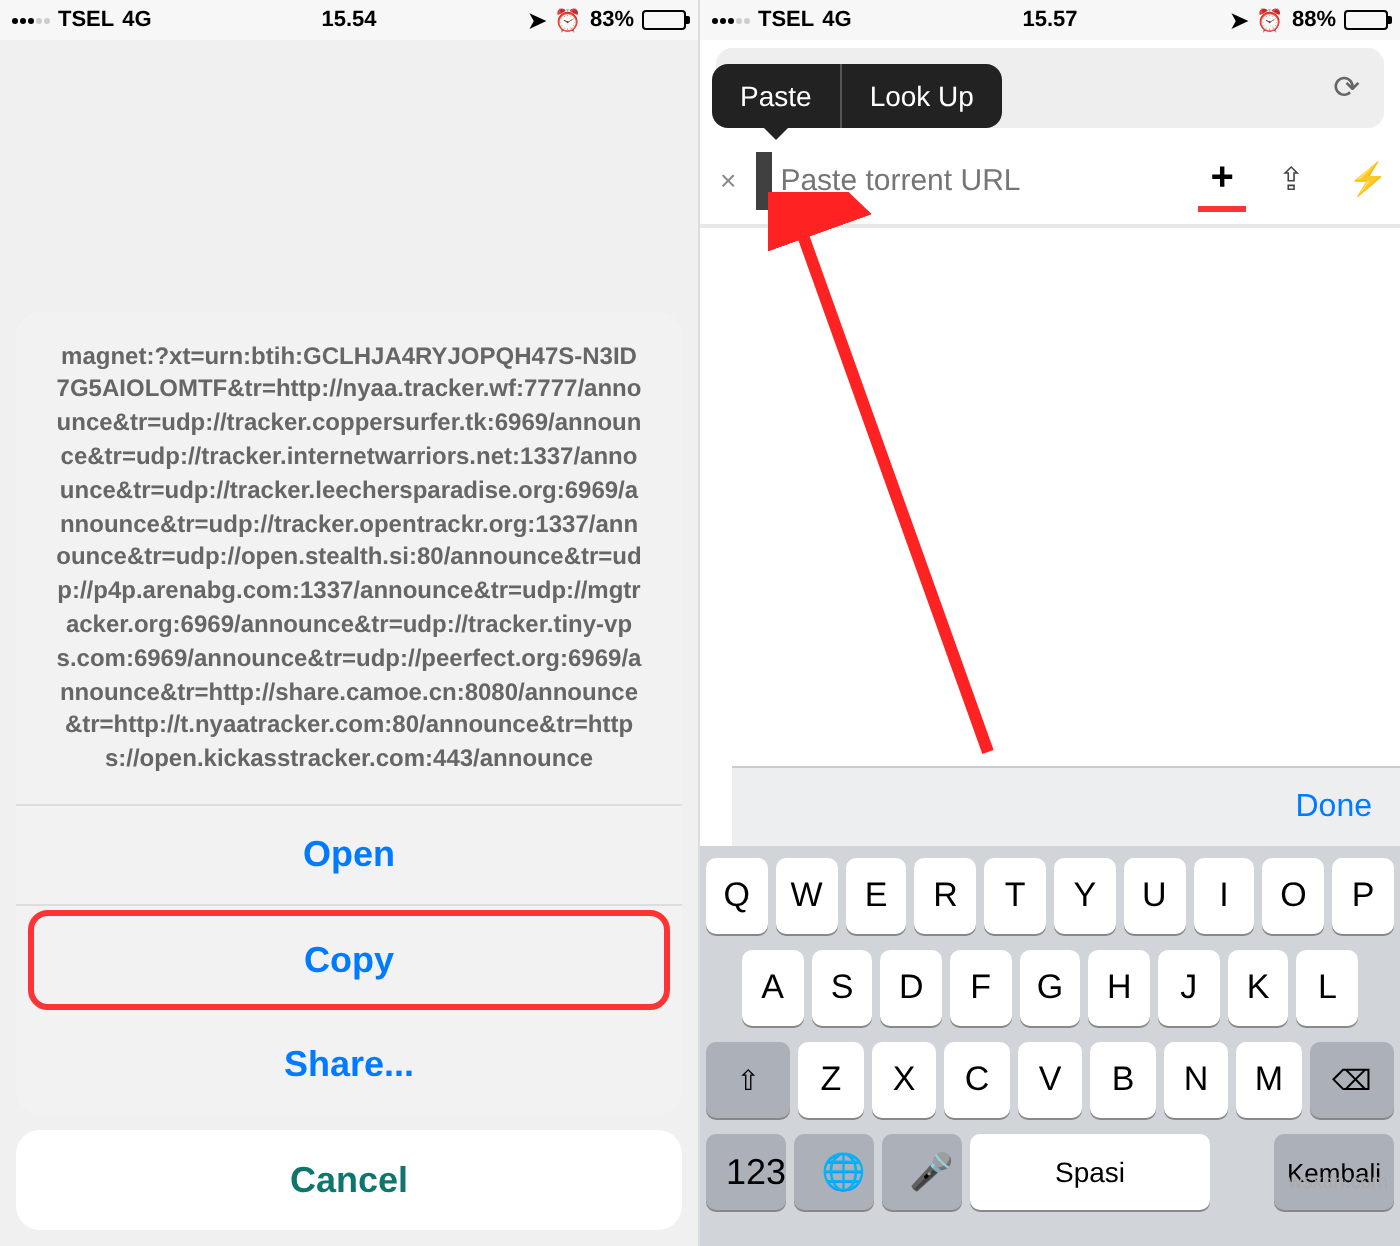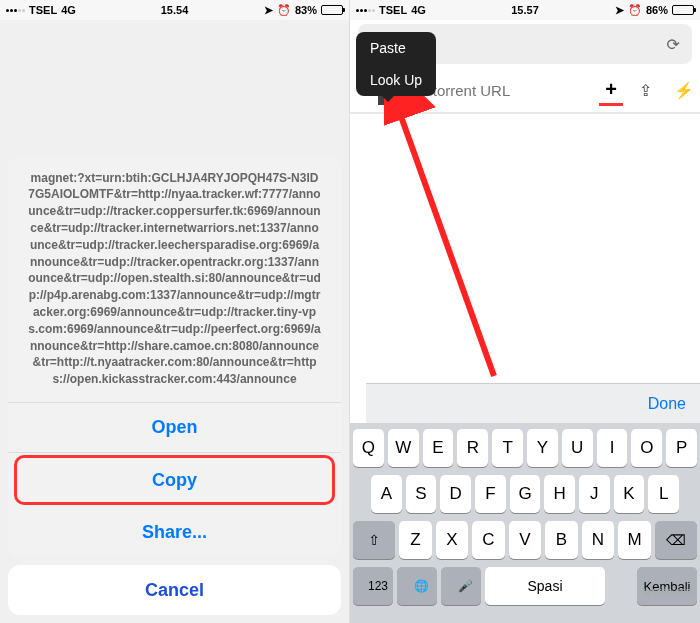--- a/index.html
+++ b/index.html
@@ -19,28 +19,28 @@
     .battery-fill { height: 100%; background: #ffcc00; }
 
     
     .sheet-backdrop { position: absolute; top: 20px; left: 0; right: 0; bottom: 0; background: rgba(180,180,180,0.2); display: flex; flex-direction: column; justify-content: flex-end; padding: 8px; }
     .action-sheet { background: #f2f2f2; border-radius: 12px; overflow: hidden; font-weight: bold; }
     .sheet-message { padding: 14px 20px; font-size: 12px; color: #666; text-align: center; line-height: 1.4; word-break: break-all; border-bottom: 1px solid #ddd; }
     .sheet-button { height: 50px; display: flex; align-items: center; justify-content: center; font-size: 18px; color: #007aff; border-bottom: 1px solid #ddd; cursor: pointer; }
     .sheet-button:last-child { border-bottom: none; }
     .sheet-button.highlighted { border: 3px solid #ff3333; border-radius: 10px; margin: 2px 6px; }
     .cancel-sheet { background: #fff; border-radius: 12px; margin-top: 8px; }
-    .cancel-button { height: 50px; display: flex; align-items: center; justify-content: center; font-size: 18px; color: #1d4ed8; font-weight: 600; cursor: pointer; }
+    .cancel-button { height: 50px; display: flex; align-items: center; justify-content: center; font-size: 18px; color: #0f766e; font-weight: 600; cursor: pointer; }
 
     
     .address-bar { height: 40px; margin: 4px 8px; background: #eee; border-radius: 8px; display: flex; align-items: center; padding: 0 12px; justify-content: space-between; }
     .url-text { font-size: 15px; color: #000; }
     .reload-icon { font-size: 16px; color: #666; }
 
-    .contextmenu { position: absolute; top: 32px; left: 6px; background: #222; border-radius: 8px; display: flex; overflow: visible; z-index: 10; flex-direction: column; }
+    .contextmenu { position: absolute; top: 32px; left: 6px; background: #222; border-radius: 8px; display: flex; overflow: visible; z-index: 10; }
     .contextmenu::after { content: ''; position: absolute; bottom: -6px; left: 26px; width: 0; height: 0; border-left: 6px solid transparent; border-right: 6px solid transparent; border-top: 6px solid #222; }
     .ctx-item { padding: 8px 14px; color: #fff; font-size: 14px; cursor: pointer; }
     .ctx-divider { width: 1px; background: #555; }
 
     .input-row { display: flex; align-items: center; padding: 6px 10px; gap: 10px; border-bottom: 2px solid #e8e8e8; }
     .clear-x { color: #888; font-size: 14px; cursor: pointer; }
     .url-input { flex: 1; border: none; outline: none; font-size: 15px; color: #999; padding: 6px 0; border-left: 8px solid #404040; padding-left: 4px; }
     .input-icon { font-size: 16px; color: #444; cursor: pointer; padding: 4px 6px; }
     .input-icon.plus { color: #000; font-size: 20px; font-weight: bold; border-bottom: 3px solid #ff3333; padding-bottom: 2px; }
 
@@ -50,21 +50,21 @@
     .kb-toolbar { position: absolute; bottom: 200px; left: 16px; right: 0; height: 40px; background: #eceef0; border-top: 1px solid #ccc; display: flex; justify-content: flex-end; align-items: center; padding: 0 14px; }
     .done-btn { color: #007aff; font-size: 16px; font-weight: 500; cursor: pointer; }
 
     .keyboard { position: absolute; bottom: 0; left: 0; right: 0; height: 200px; background: #d1d4d9; padding: 6px 3px; }
     .kb-row { display: flex; justify-content: center; gap: 4px; margin-bottom: 8px; }
     .key { background: #fff; border-radius: 5px; box-shadow: 0 1px 0 #888; height: 38px; display: flex; align-items: center; justify-content: center; font-size: 17px; flex: 1; cursor: pointer; min-width: 0; }
     .kb-row2 { padding: 0 18px; }
     .key-special { background: #acb1b9; color: #000; }
     .key-shift, .key-del { flex: 1.3; font-size: 14px; }
     .kb-row4 .key-space { flex: 4; font-size: 14px; }
-    .kb-row4 .key-123, .kb-row4 .key-globe, .kb-row4 .key-mic { flex: 1; font-size: 12px; padding-left: 10px; }
+    .kb-row4 .key-123, .kb-row4 .key-globe, .kb-row4 .key-mic { flex: 1; font-size: 18px; padding-left: 10px; }
     .kb-row4 .key-return { flex: 2; font-size: 13px; margin-left: 28px; }
 
     .watermark { position: absolute; bottom: 26px; right: 6px; font-size: 10px; color: #aaa; z-index: 20; }
   </style>
 </head>
 <body>
 
 <div class="phone phone-left">
   <div class="status-bar">
     <div class="status-left">
@@ -110,21 +110,21 @@
           <span class="dot off"></span>
           <span class="dot off"></span>
         </span>
       <span>TSEL</span>
       <span>4G</span>
     </div>
     <div class="status-center">15.57</div>
     <div class="status-right">
       <span>➤</span>
       <span>⏰</span>
-      <span>86%</span>
+      <span>88%</span>
       <span class="battery"><span class="battery-fill" style="width:82%"></span></span>
     </div>
   </div>
 
   <div class="address-bar">
     <span class="url-text">eedr.cc</span>
     <span class="reload-icon">⟳</span>
   </div>
 
   <div class="contextmenu">

